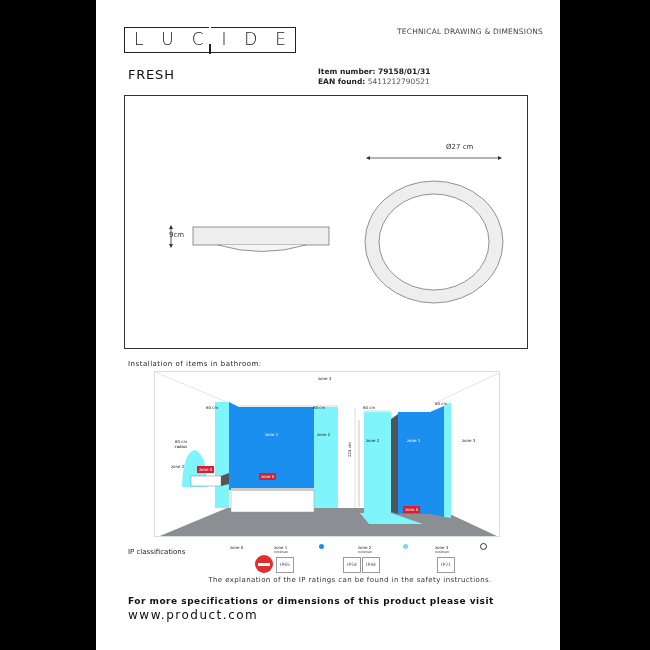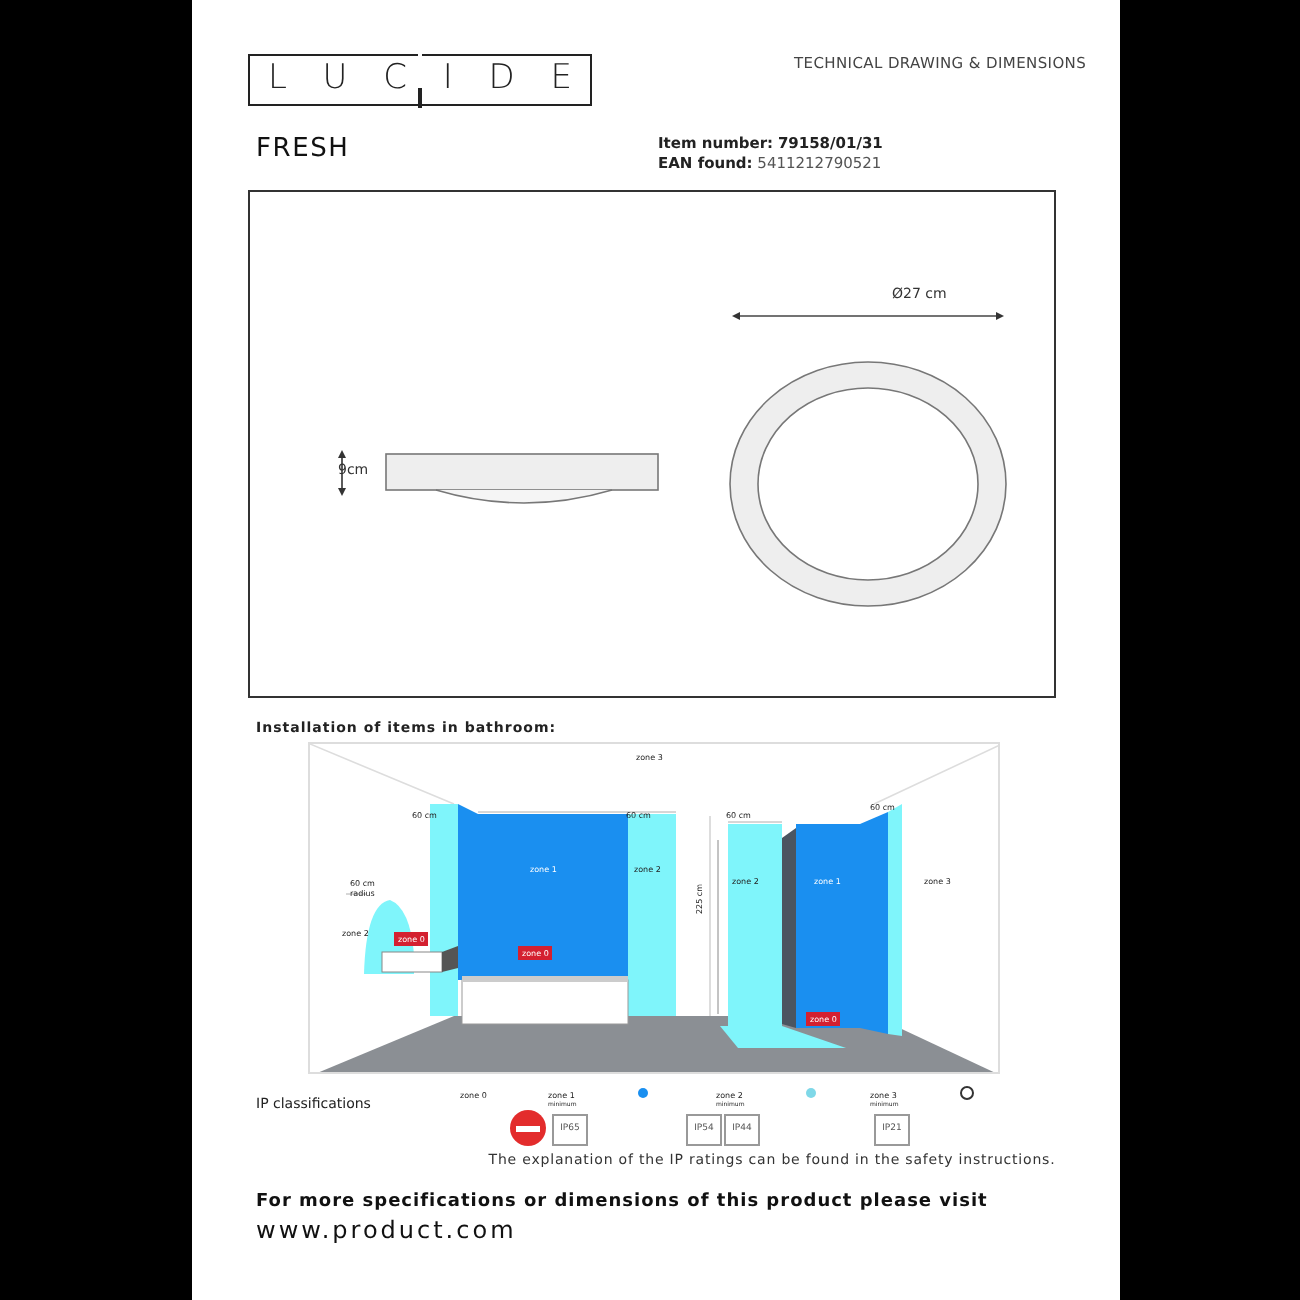--- a/index.html
+++ b/index.html
@@ -3,28 +3,28 @@
 <meta charset="utf-8">
 <style>
   html, body { margin:0; padding:0; }
   body { width:650px; height:650px; background:#000; position:relative; overflow:hidden; font-family:"DejaVu Sans", sans-serif; }
   .page { position:absolute; left:96px; top:0; width:464px; height:650px; background:#fff; }
   .abs { position:absolute;margin-left:28px; }
   .logo-box { position:absolute; left:28px; top:27px; width:170px; height:24px; border:1.5px solid #222; }
   .logo-letters { position:absolute; left:0; top:1px; width:100%; display:flex; justify-content:space-around; font-size:17px; font-weight:300; color:#222; letter-spacing:0; font-family:"DejaVu Sans", sans-serif; }
   .hdr-right { position:absolute; left:288px; top:27px; font-size:7.5px; color:#444; letter-spacing:0.2px;margin-left:13px; }
   .title { position:absolute; left:32px; top:67px; font-size:13px; font-weight:normal; color:#111; letter-spacing:0.8px; }
-  .meta { position:absolute; left:222px; top:67px; font-size:7.5px; line-height:10px; color:#222;margin-left:11px; }
+  .meta { position:absolute; left:222px; top:67px; font-size:7.5px; line-height:10px; color:#222; }
   .meta b { font-weight:bold; }
   .meta .v { color:#555; }
   .drawing { position:absolute; left:28px; top:95px; width:404px; height:254px; border:1.5px solid #333; box-sizing:border-box; }
-  .sect { position:absolute; left:32px; top:360px; font-size:7px; font-weight:bold; color:#222; letter-spacing:0.5px; }
+  .sect { position:absolute; left:32px; top:360px; font-size:7px; font-weight:normal; color:#222; letter-spacing:0.5px; }
   .bath { position:absolute; left:58px; top:371px; width:346px; height:166px; border:1px solid #ddd; box-sizing:border-box; overflow:hidden; }
   .ip-title { position:absolute; left:32px; top:548px; font-size:7px; font-weight:normal; color:#222; }
-  .ip-note { position:absolute; left:0; top:576px; width:508px; text-align:center; font-size:7px; color:#333; letter-spacing:0.4px;padding-left:36px; }
+  .ip-note { position:absolute; left:0; top:576px; width:508px; text-align:center; font-size:7px; color:#333; letter-spacing:0.4px; }
   .footer1 { position:absolute; left:32px; top:596px; font-size:9px; font-weight:bold; color:#111; letter-spacing:0.5px;text-align:center; }
   .footer2 { position:absolute; left:32px; top:608px; font-size:12px; color:#111; letter-spacing:1.5px; }
   .tiny { font-size:4px; color:#222; position:absolute; white-space:nowrap; }
   .zone-badge { position:absolute; background:#d42030; color:#fff; font-size:4px; padding:1px 2px; white-space:nowrap; }
   .ipbox { position:absolute; border:1px solid #999; font-size:4.5px; color:#555; text-align:center; width:16px; height:14px; line-height:14px; }
 </style>
 </head>
 <body>
 
 <div class="page">

